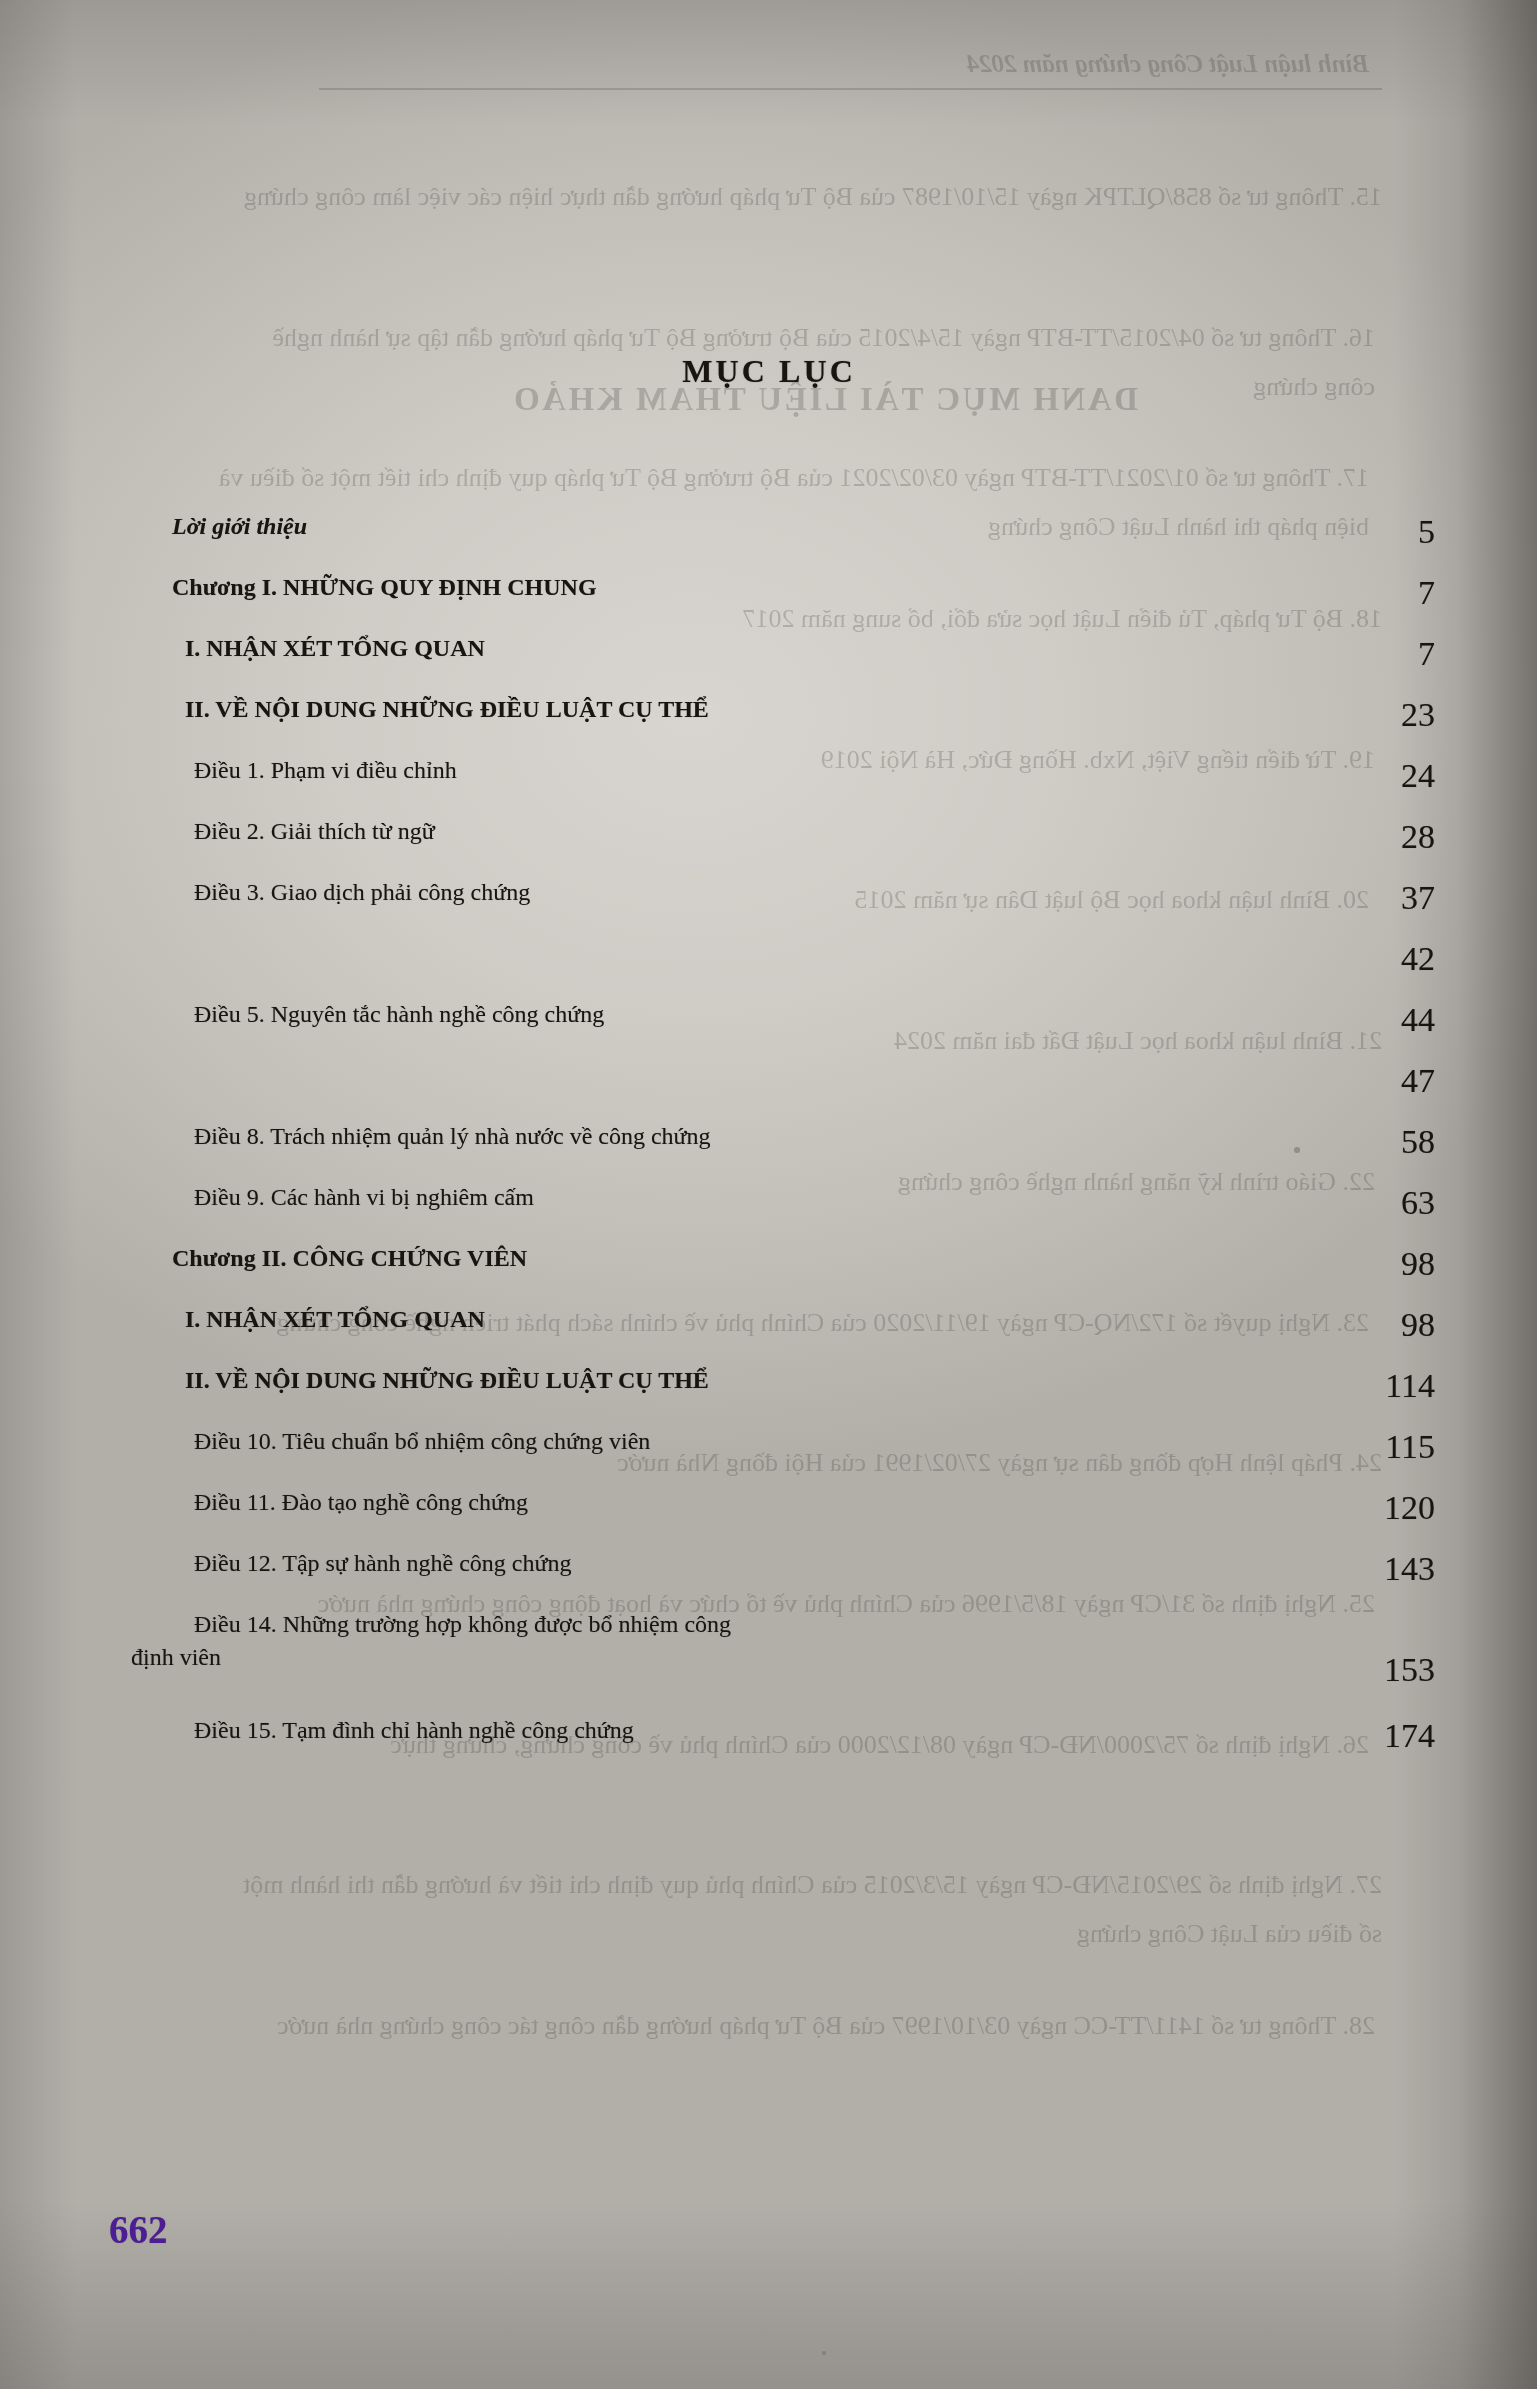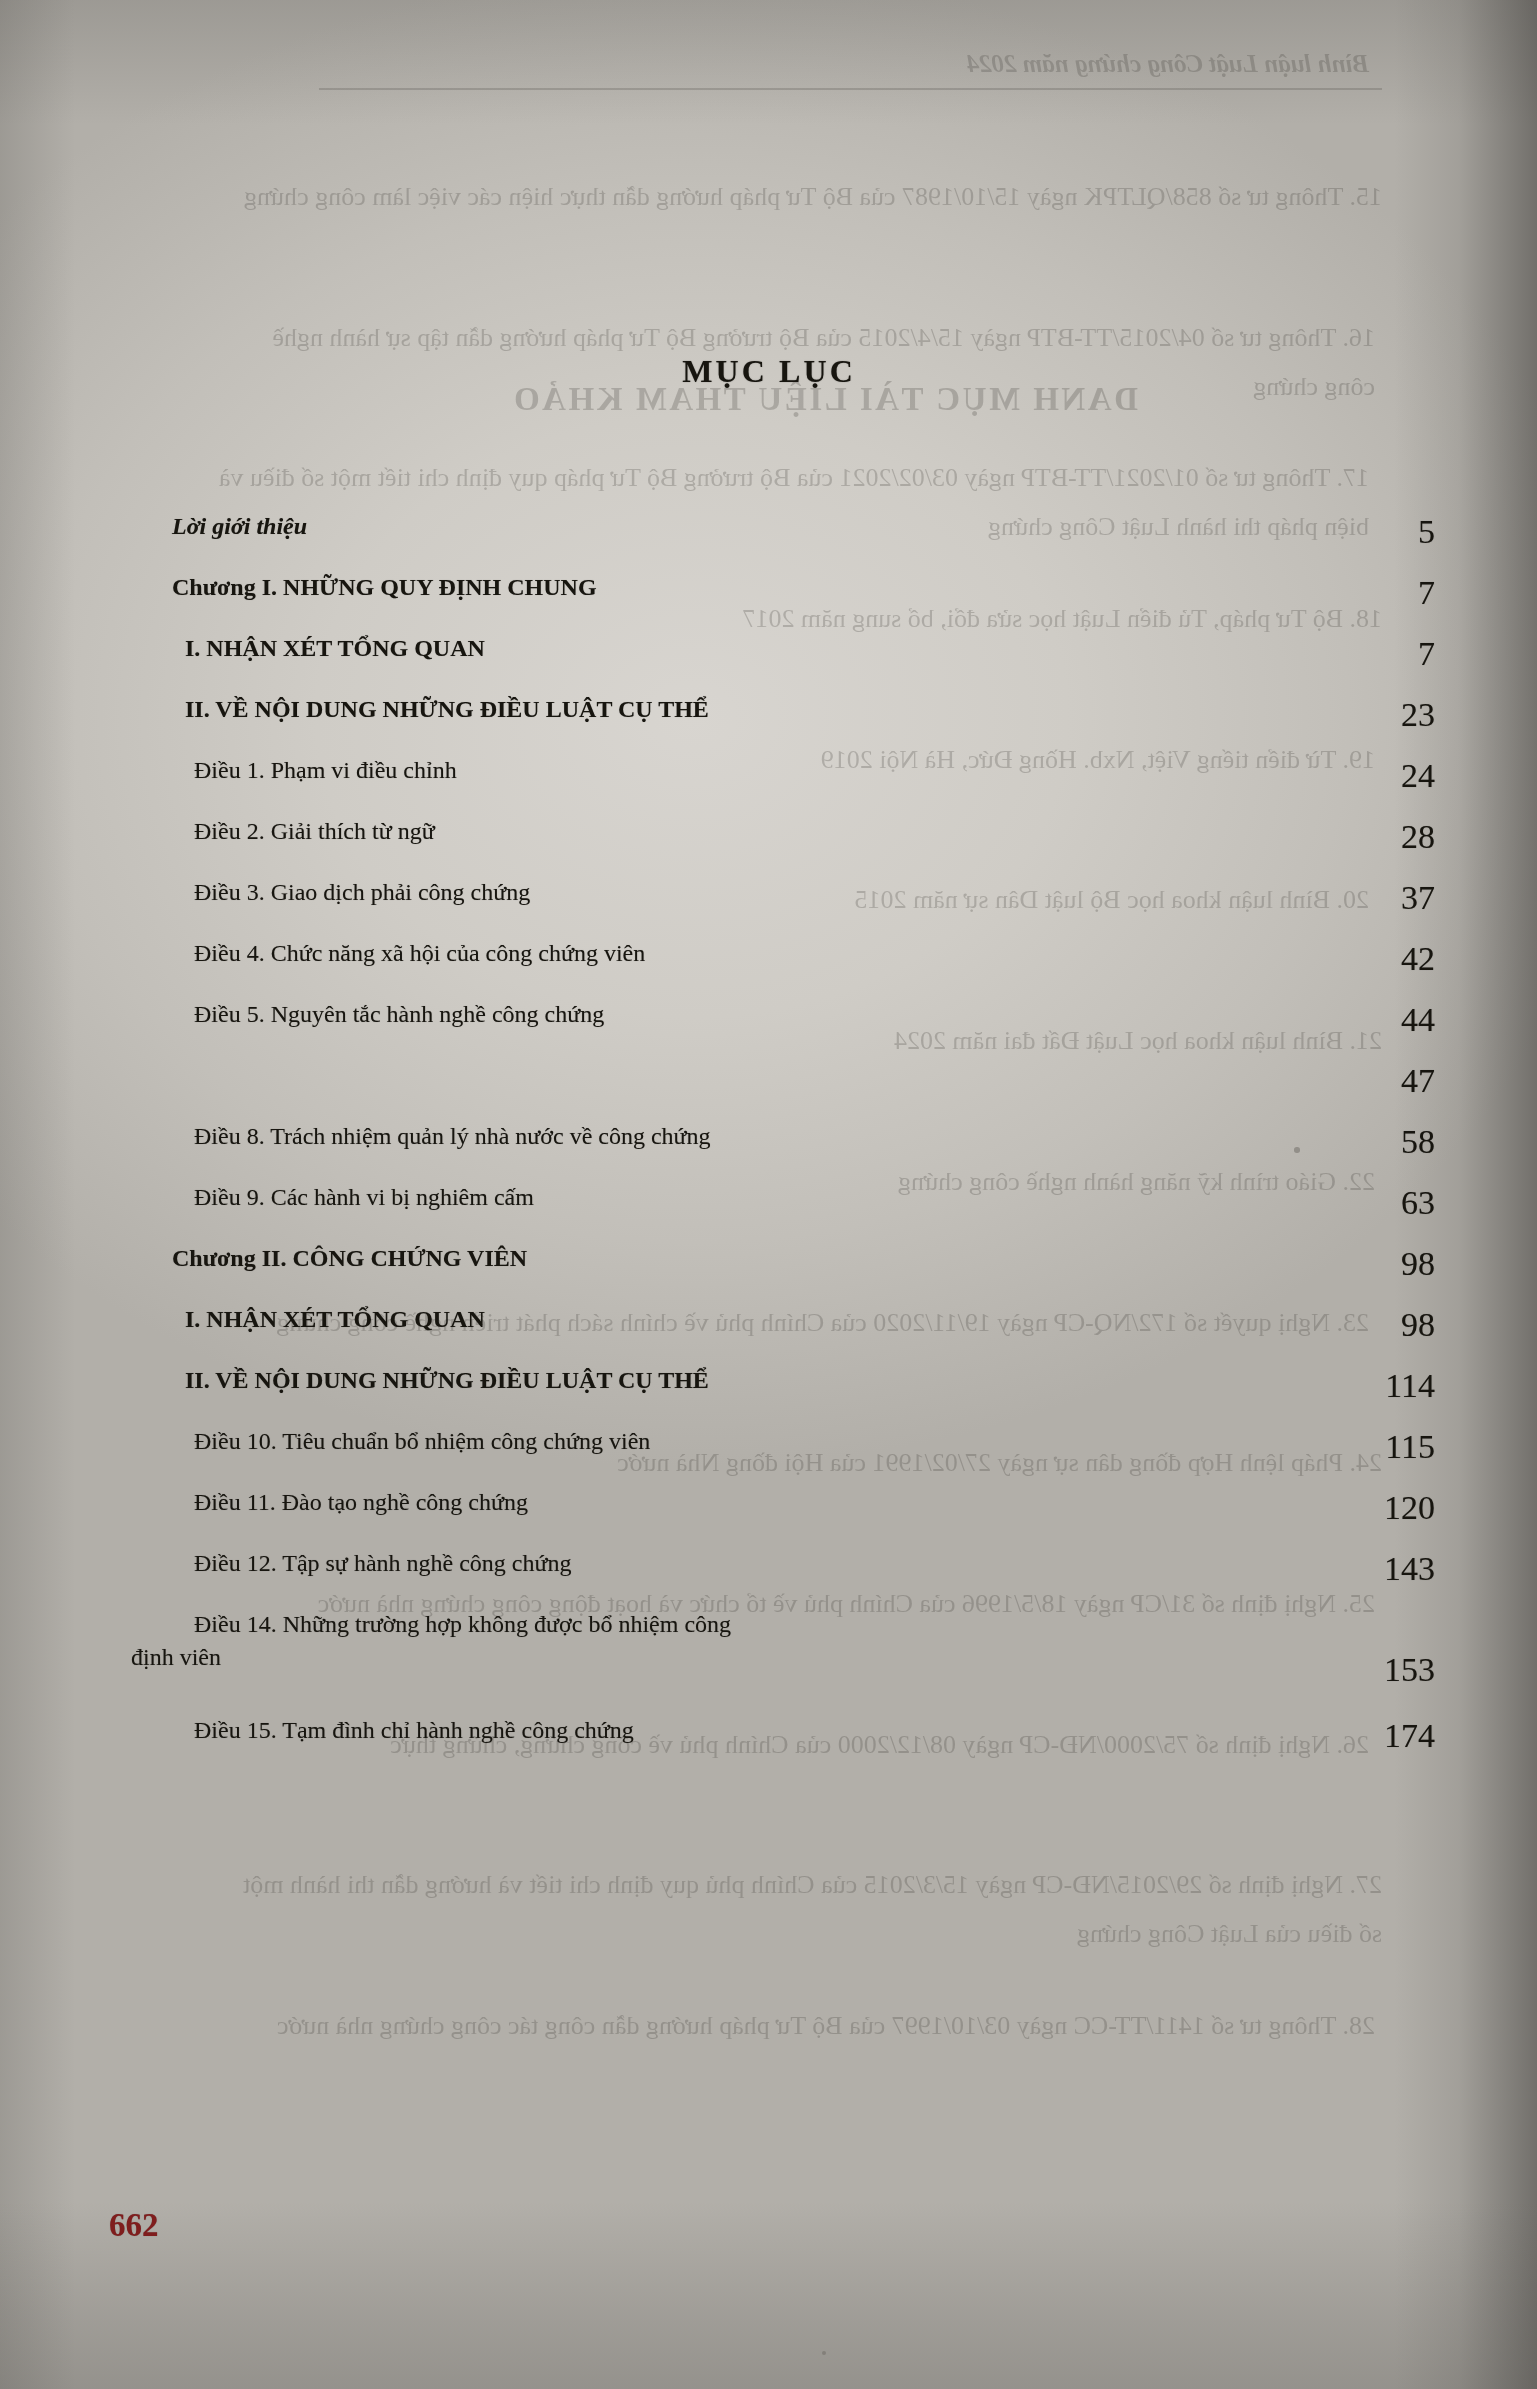--- a/index.html
+++ b/index.html
@@ -159,23 +159,23 @@
     margin-top: 6.3px;
   }
   .page-no.lowered {
     top: 40px;
   }
 
   .folio {
     position: absolute;
     left: 109px;
     top: 2207px;
-    font-size: 33px;
-    font-weight: bold;
-    color: #7f1d1d;
+    font-size: 39px;
+    font-weight: bold;
+    color: #4c1d95;
     text-shadow: 0 0 0.9px rgba(0,0,0,0.3);
   }
 
   .speck {
     position: absolute;
     background: #6b6862;
     border-radius: 50%;
     opacity: 0.5;
   }
 </style>
@@ -235,21 +235,20 @@
         </div>
         <div class="row lvl-dieu">
           <div class="label">Điều 2. Giải thích từ ngữ</div>
           <div class="page-no">28</div>
         </div>
         <div class="row lvl-dieu">
           <div class="label">Điều 3. Giao dịch phải công chứng</div>
           <div class="page-no">37</div>
         </div>
         <div class="row lvl-dieu">
-          <div class="label">Điều 4. Chức năng xã hội của công chứng viên</div>
           <div class="page-no">42</div>
         </div>
         <div class="row lvl-dieu">
           <div class="label">Điều 5. Nguyên tắc hành nghề công chứng</div>
           <div class="page-no">44</div>
         </div>
         <div class="row lvl-dieu">
           <div class="page-no">47</div>
         </div>
         <div class="row lvl-dieu">

